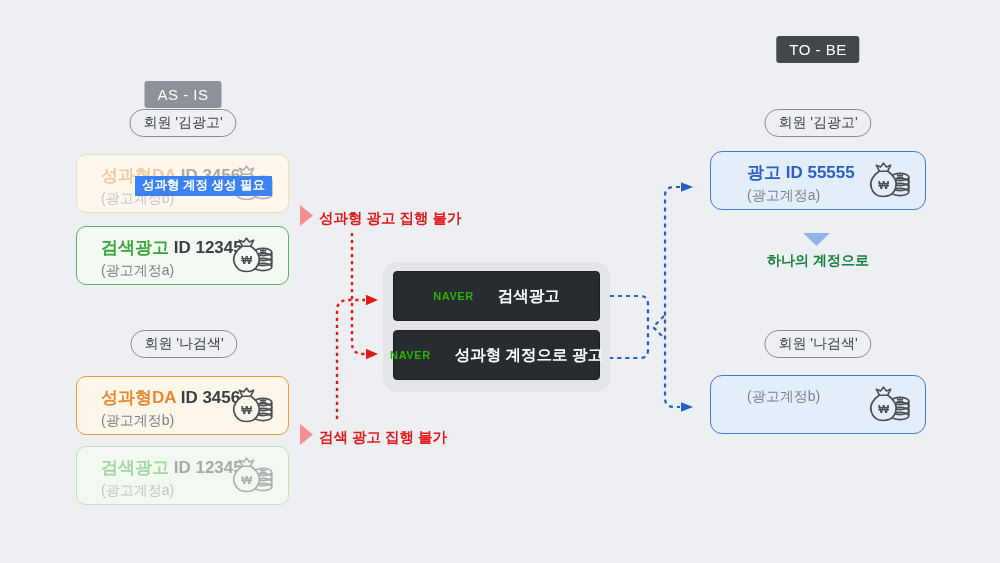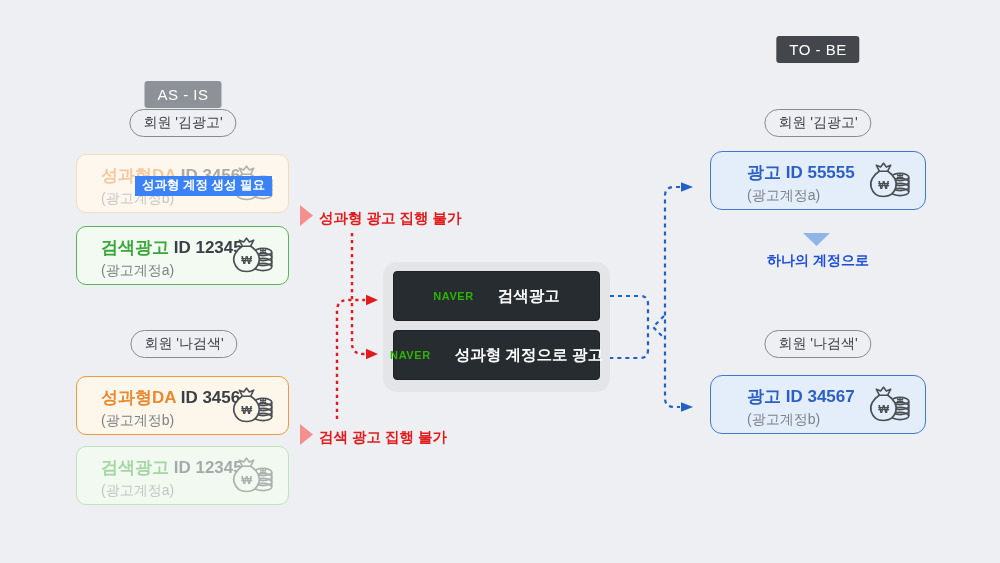--- a/index.html
+++ b/index.html
@@ -72,21 +72,21 @@
   .blue-acct{
     position:absolute;left:710px;width:216px;height:59px;
     background:#e4eefa;border:1.6px solid #3f79d0;border-radius:12px;
     box-sizing:border-box;--bg:#e4eefa;
   }
   .blue-acct .content{position:relative;width:100%;height:100%;padding:9px 0 0 36px;box-sizing:border-box;}
   .bb1{top:151px;}
   .bb2{top:375px;}
   .benefit{
     position:absolute;left:818px;top:250px;transform:translateX(-50%);
-    text-align:center;color:#1d4ed8;font-weight:bold;font-size:14px;
+    text-align:center;color:#15803d;font-weight:bold;font-size:14px;
     line-height:1.45;white-space:nowrap;
   }
   svg.connectors{position:absolute;left:0;top:0;pointer-events:none;}
 </style>
 </head>
 <body>
 
 <div>
 
   <svg class="connectors" width="1000" height="563" viewBox="0 0 1000 563">
@@ -249,21 +249,20 @@
 </span>
     </div>
   </div>
 
   <div class="benefit">
     <div>하나의 계정으로</div>
   </div>
 
   <div class="blue-acct bb2">
     <div class="content">
-      <div class="title hl-blue">광고 ID 34567</div>
       <div class="sub">(광고계정b)</div>
       <span class="icon-money">
   <svg width="44" height="38" viewBox="0 0 44 38" fill="none">
     <g stroke="currentColor" stroke-width="1.6" fill="none">
       <line x1="24.2" y1="30" x2="24.2" y2="15"></line>
       <line x1="41.8" y1="30" x2="41.8" y2="15"></line>
       <ellipse cx="33" cy="30" rx="8.8" ry="3.6"></ellipse>
       <ellipse cx="33" cy="25" rx="8.8" ry="3.6"></ellipse>
       <ellipse cx="33" cy="20" rx="8.8" ry="3.6"></ellipse>
       <ellipse cx="33" cy="15" rx="8.8" ry="3.6"></ellipse>

